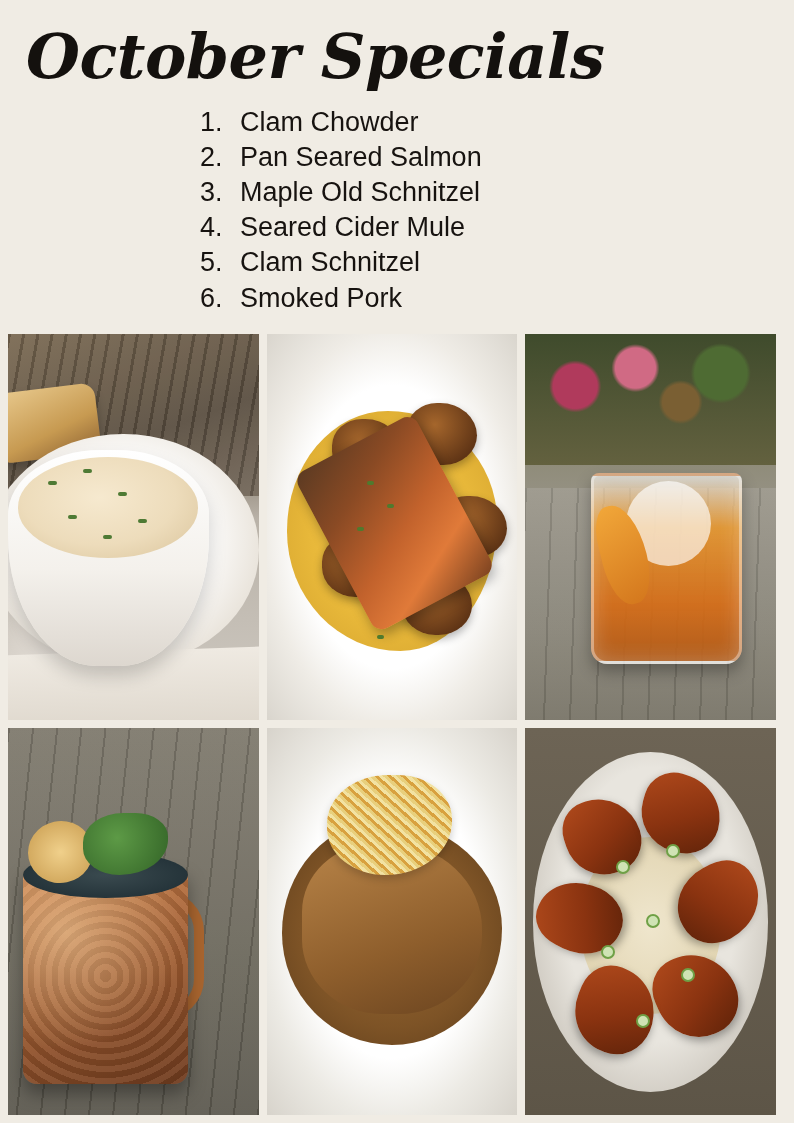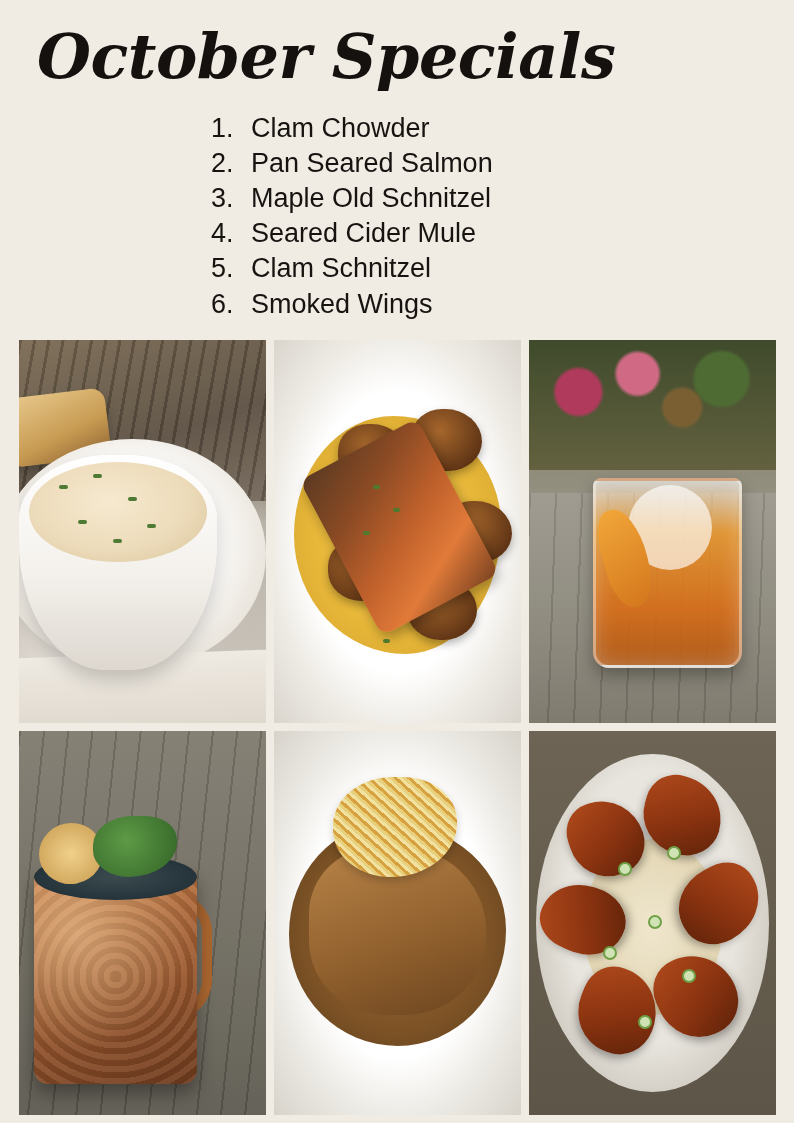--- a/index.html
+++ b/index.html
@@ -14,39 +14,38 @@
     overflow: hidden;
   }
   .page {
     position: relative;
     width: 784px;
     height: 1123px;
     background: #f0ece4;
     box-sizing: border-box;
     display: flex;
     flex-direction: column;
-    padding-left: 11px;
   }
   .header {
     padding: 18px 0 0 0;
     flex: 0 0 auto;
   }
   .title {
     font-family: "DejaVu Serif", "Liberation Serif", serif;
     font-style: italic;
     font-weight: 700;
     font-size: 62px;
     line-height: 1.05;
     color: #14110e;
     margin: 0;
     padding: 6px 0 0 26px;
     letter-spacing: -0.5px;
   }
   .specials-list {
-    margin: 22px 0 0 0;
+    margin: 16px 0 0 0;
     padding: 0 0 0 230px;
     list-style: decimal;
     color: #171310;
   }
   .specials-list li {
     font-size: 27px;
     line-height: 1.3;
     padding-left: 10px;
     font-family: "Liberation Sans", sans-serif;
   }
@@ -371,21 +370,21 @@
 
   <div class="header">
     <h1 class="title">October Specials</h1>
 
     <ol class="specials-list">
       <li><span>Clam Chowder</span></li>
       <li><span>Pan Seared Salmon</span></li>
       <li><span>Maple Old Schnitzel</span></li>
       <li><span>Seared Cider Mule</span></li>
       <li><span>Clam Schnitzel</span></li>
-      <li><span>Smoked Wings</span></li>
+      <li><span>Smoked Pork</span></li>
     </ol>
   </div>
 
   <div class="gallery">
 
     <div class="photo p1">
       <div class="inner">
         <div class="table-wood"></div>
         <div class="bread"></div>
         <div class="plate"></div>

